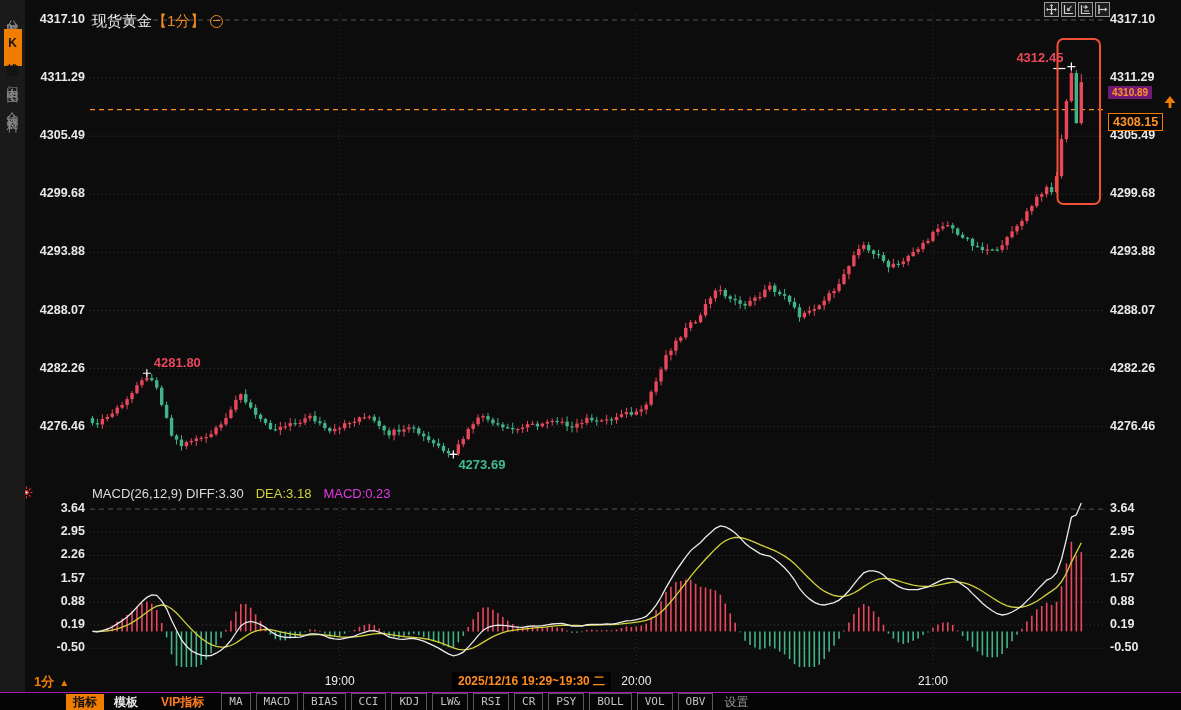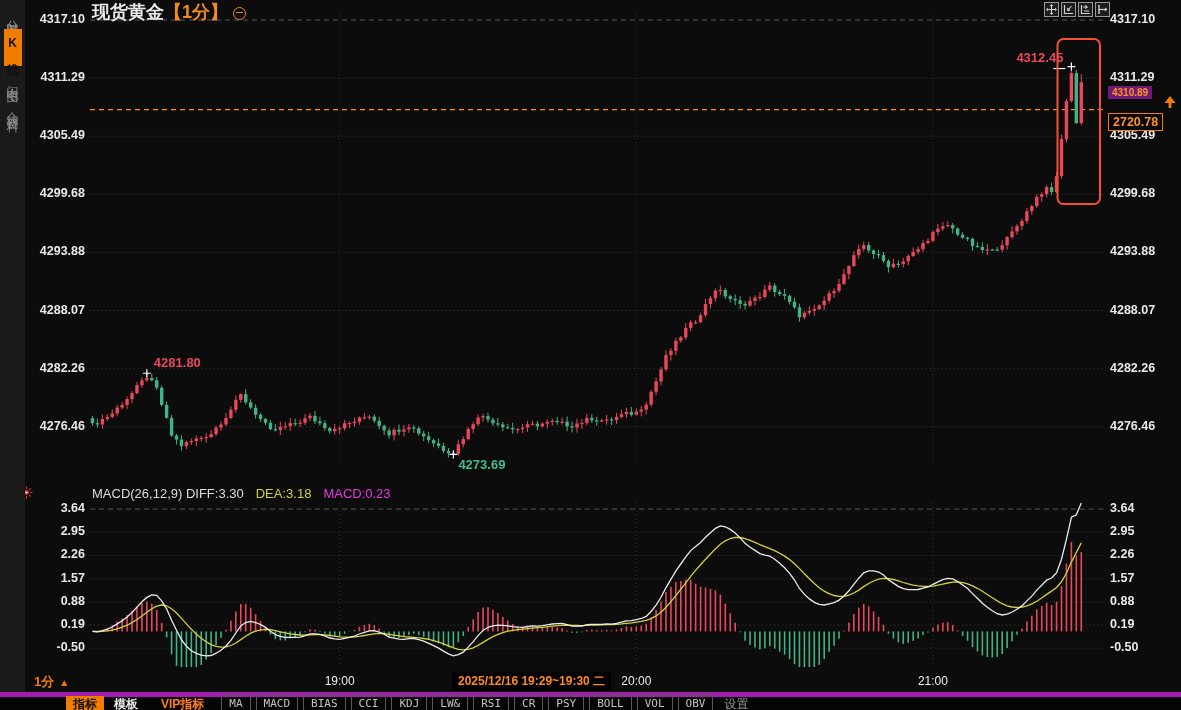--- a/index.html
+++ b/index.html
@@ -6,21 +6,21 @@
   body{width:1181px;height:710px;overflow:hidden;font-family:"Liberation Sans",sans-serif;}
   .app{position:relative;width:1181px;height:710px;background:#0c0c0c;}
   #chart-svg{position:absolute;left:0;top:0;z-index:1;}
   
   .sidebar{position:absolute;left:0;top:0;width:25px;height:692px;background:#1a1a1a;z-index:4;
            display:flex;flex-direction:column;align-items:center;}
   .side-item{writing-mode:vertical-lr;text-orientation:upright;font-size:12px;color:#8e8e8e;
              letter-spacing:3px;padding:7px 2px;margin-top:3px;cursor:pointer;line-height:14px;}
   .side-item.active{background:#f07d00;color:#141414;font-weight:bold;}
   
-  .title{position:absolute;left:92px;top:0;z-index:3;font-size:18px;font-weight:bold;color:#e9e9e9;white-space:nowrap;}
+  .title{position:absolute;left:92px;top:12px;z-index:3;font-size:15px;font-weight:normal;color:#e9e9e9;white-space:nowrap;}
   .title .tag{color:#f08a1e;}
   .circle-minus{display:inline-block;width:11px;height:11px;border:1px solid #f08a1e;border-radius:50%;
                 position:relative;vertical-align:-2px;margin-left:5px;}
   .circle-minus::after{content:"";position:absolute;left:2px;right:2px;top:4px;height:1px;background:#f08a1e;}
   
   .top-icons{position:absolute;right:71px;top:2px;z-index:3;display:flex;gap:2px;}
   .ticon{width:13px;height:13px;border:1px solid #9a9a9a;background:#1d1d1d;display:flex;
          align-items:center;justify-content:center;cursor:pointer;}
   
   .axis-label{position:absolute;font-size:12.5px;font-weight:bold;color:#e9e9e9;z-index:2;white-space:nowrap;}
@@ -40,21 +40,21 @@
   .macd-legend .dea{color:#d2d238;}
   .macd-legend .mval{color:#e23ae2;}
   .flower{position:absolute;left:20px;top:485px;z-index:2;}
   
   .tooltip{position:absolute;left:452px;top:672px;background:#000;color:#ff8c1e;font-size:12px;font-weight:bold;
            padding:1px 6px;z-index:4;white-space:nowrap;}
   .interval-chip{position:absolute;left:34px;top:673px;color:#f07d00;font-weight:bold;font-size:13px;z-index:3;cursor:pointer;text-align:right;}
   .interval-chip .arr{font-size:10px;margin-left:5px;}
   .watermark{position:absolute;right:6px;bottom:18px;font-size:38px;color:#ededed;z-index:5;letter-spacing:1px;}
   
-  .toolbar{position:absolute;left:0;bottom:0;width:1181px;height:18px;background:#050505;border-top:5px solid #a21caf;
+  .toolbar{position:absolute;left:0;bottom:0;width:1181px;height:18px;background:#050505;border-top:1px solid #a21caf;
            display:flex;align-items:center;gap:3px;z-index:6;padding-left:66px;box-sizing:border-box;}
   .tb{font-size:12px;height:16px;line-height:16px;padding:0 7px;color:#b5b5b5;cursor:pointer;white-space:nowrap;}
   .tb-active{background:#f07d00;color:#111;font-weight:bold;}
   .tb-plain{color:#e9e9e9;font-weight:bold;}
   .tb-vip{color:#ff7d1e;font-weight:bold;margin:0 6px;}
   .tb-box{border:1px solid #585858;font-family:"DejaVu Sans Mono",monospace;font-size:11px;color:#c2c2c2;margin:0 1px;}
   .tb-gray{color:#9a9a9a;}
 </style>
 </head>
 <body>
@@ -774,21 +774,21 @@
       <div class="marker-label" style="color: rgb(232, 71, 92); left: 1063.38px; top: 49.5326px; transform: translateX(-100%);">4312.45</div>
     </div>
 
   <div class="cur-price" id="curPrice" style="top: 86.1435px;">4310.89</div>
   <div class="right-arrow-marker" id="upArrow" style="top: 94.5627px;">
     <svg width="12" height="13">
         <path d="M6 0 L11.5 7 H0.5 Z" fill="#f07d00"></path>
         <rect x="4.6" y="7" width="2.8" height="5" fill="#f07d00"></rect>
       </svg>
   </div>
-  <div class="prev-close" id="prevClose" style="top: 112.563px;">2720.78</div>
+  <div class="prev-close" id="prevClose" style="top: 112.563px;">4308.15</div>
 
   <div class="flower">
     <svg width="13" height="13">
         <g stroke="#e03030" stroke-width="1.2">
           <path d="M6.5 0.5 V3 M6.5 10 V12.5 M0.5 6.5 H3 M10 6.5 H12.5 M2.3 2.3 l1.7 1.7 M9 9 l1.7 1.7 M10.7 2.3 L9 4 M4 9 l-1.7 1.7"></path>
         </g>
         <circle cx="6.5" cy="6.5" r="2.4" fill="#e03030"></circle>
         <circle cx="6.5" cy="6.5" r="1" fill="#fff"></circle>
       </svg>
   </div>

